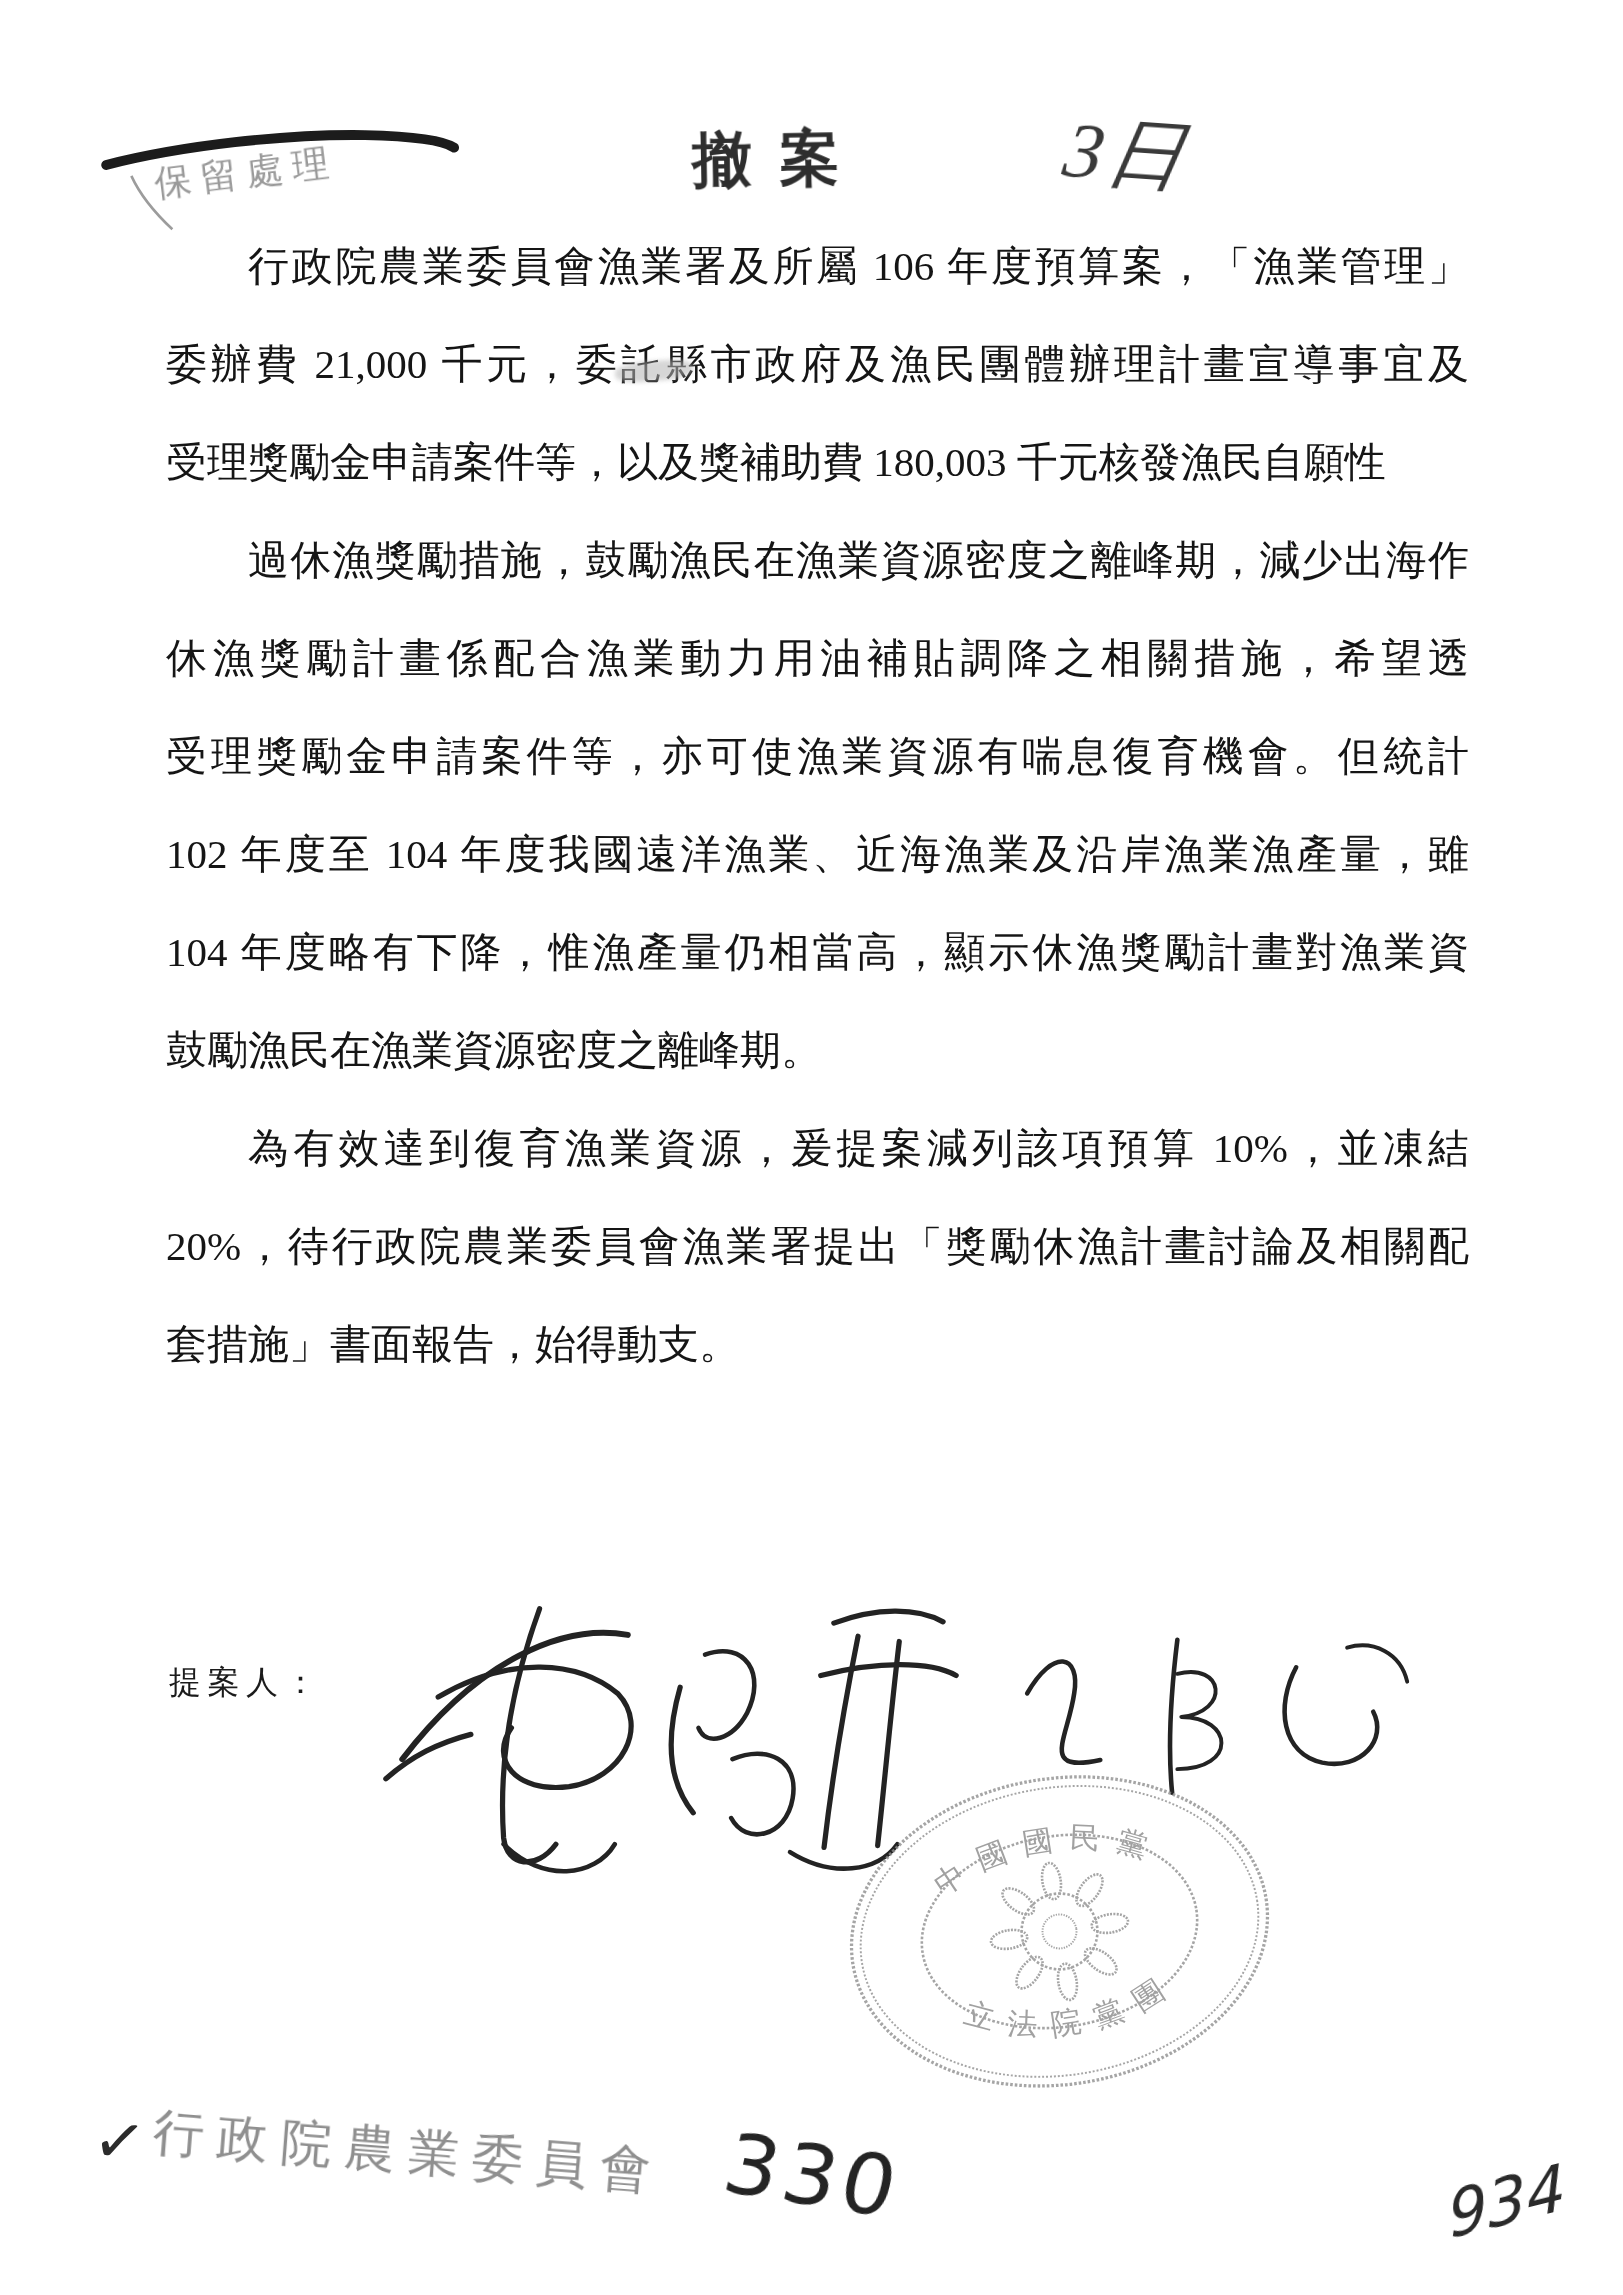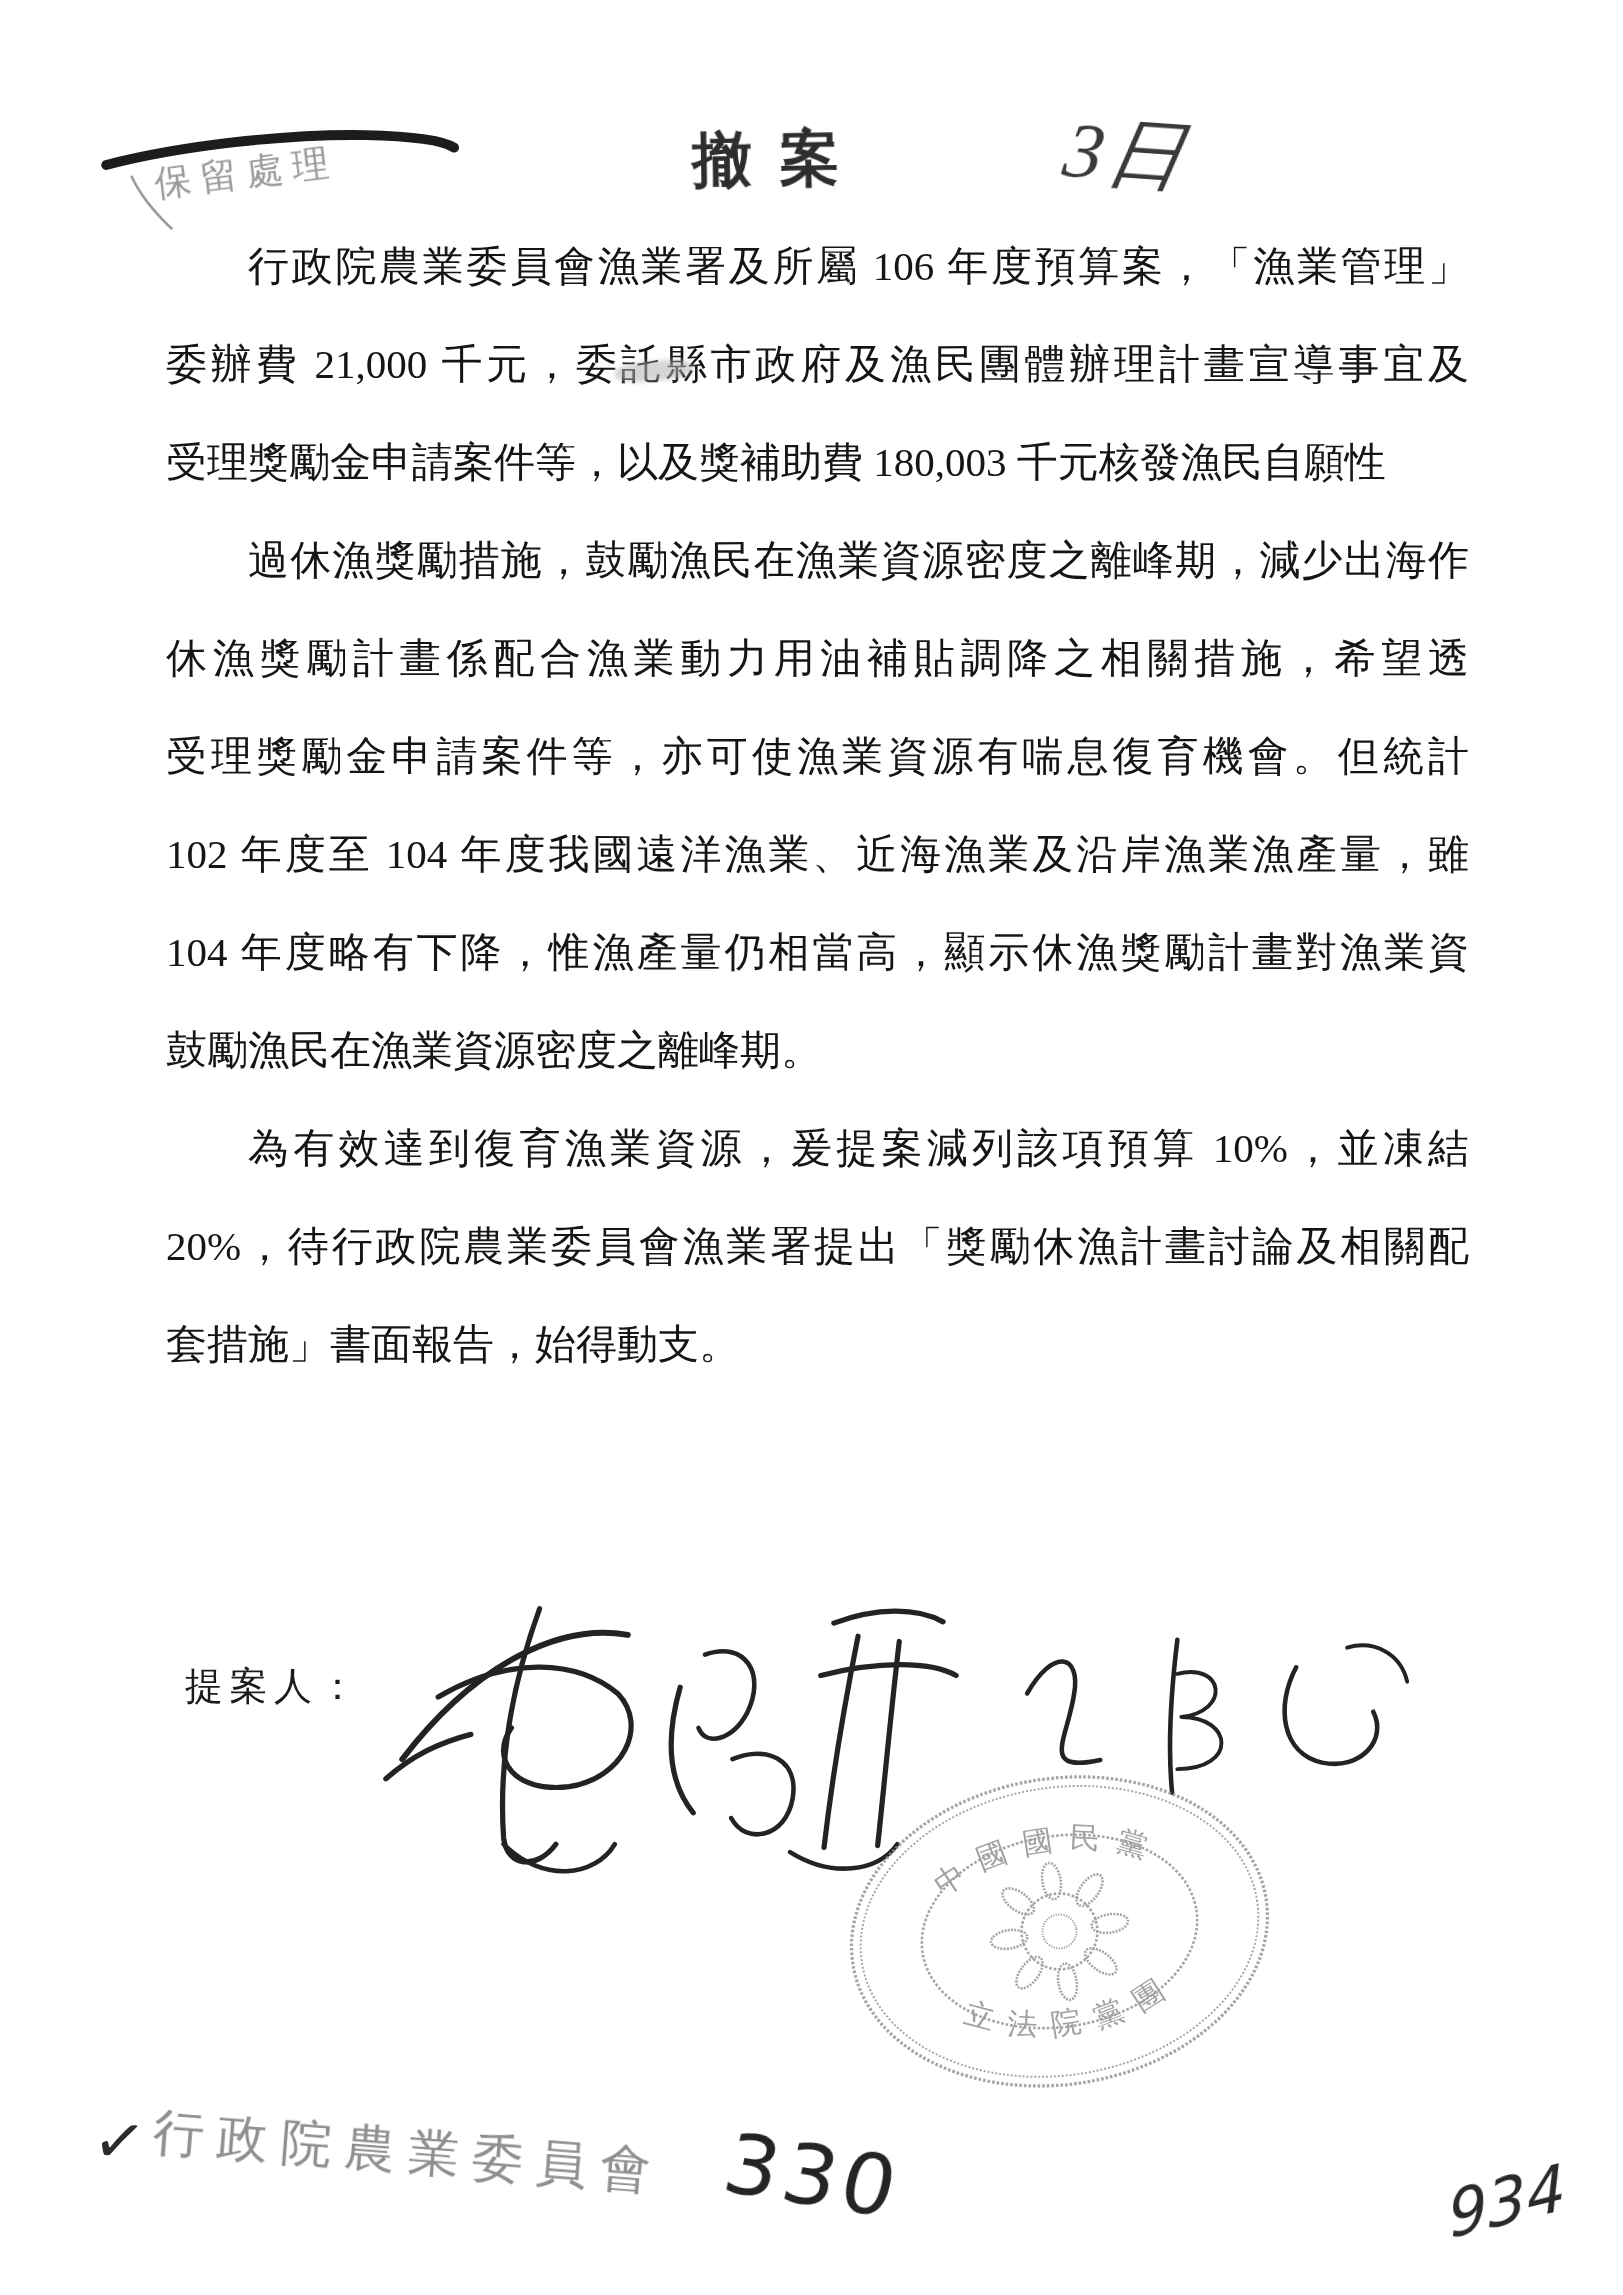--- a/index.html
+++ b/index.html
@@ -39,22 +39,22 @@
   }
   .para .line:first-child{text-indent:2em;}
   .para .line:last-child{text-align-last:left;}
   .smudge{
     position:absolute;left:615px;top:361px;width:78px;height:19.6px;
     background:#b5b5b5;opacity:.55;filter:blur(2px);transform:rotate(-5deg);
     border-radius:40%;
   }
   
   .proposer-label{
-    position:absolute;left:185px;top:1661px;
-    font-size:38px;letter-spacing:6.5px;color:#1b1b1b;
+    position:absolute;left:169px;top:1661px;
+    font-size:32px;letter-spacing:6.5px;color:#1b1b1b;
   }
   .sig1{position:absolute;left:340px;top:1563px;}
   .sig2{position:absolute;left:981px;top:1602px;}
   .sig1 path,.sig2 path{fill:none;stroke:#232323;stroke-linecap:round;stroke-linejoin:round;}
   
   .caucus-stamp{position:absolute;left:834px;top:1756px;opacity:.8;}
   .caucus-stamp .ring{fill:none;stroke:#8f8f8f;}
   .caucus-stamp text{fill:#8a8a8a;font-size:46px;letter-spacing:24px;font-family:"Liberation Serif","DejaVu Serif",serif;}
   
   .footer-check{

